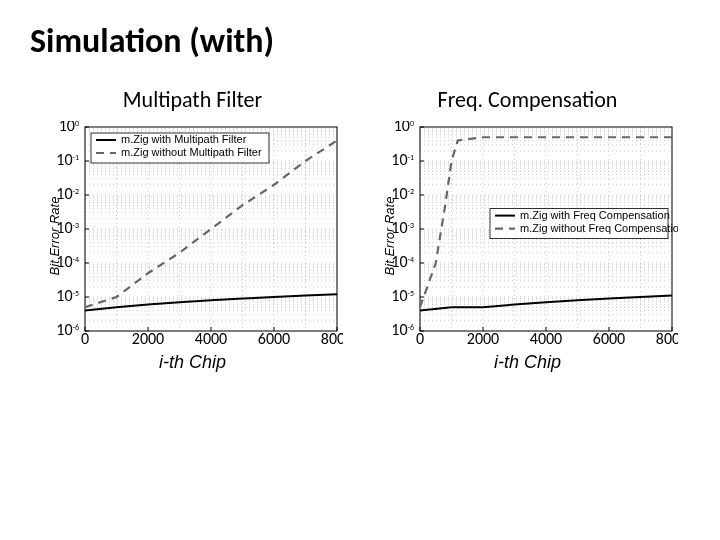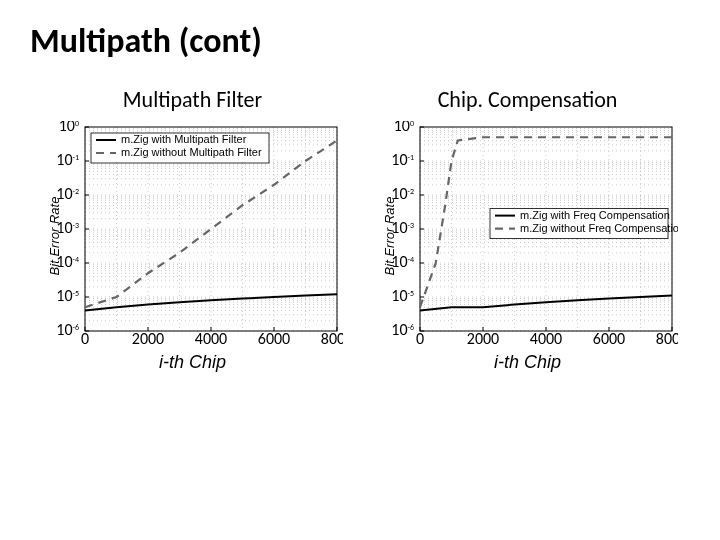--- a/index.html
+++ b/index.html
@@ -59,21 +59,21 @@
   .axis { stroke:#000; stroke-width:1; fill:none; }
   .minor-grid line { stroke:#999; stroke-dasharray:1 3; stroke-width:0.5; }
   .legend-box { fill:#fff; stroke:#000; stroke-width:0.8; }
   .legend-text { font: 11px Arial; }
   .series-solid { stroke:#000; stroke-width:2; fill:none; }
   .series-dashed { stroke:#666; stroke-width:2.2; fill:none; stroke-dasharray:8 6; }
 </style>
 </head>
 <body>
 
-<h1 class="main-title">Multipath (cont)</h1>
+<h1 class="main-title">Simulation (with)</h1>
 
 <div class="charts-row">
 
   <div class="chart-col">
     <div class="chart-title">Multipath Filter</div>
     <div class="chart-wrap">
       <span class="ylabel">Bit Error Rate</span>
       <svg width="300" height="230" id="chart-0">
           <g class="minor-grid">
             <line x1="42" x2="294" y1="199.76498014742464" y2="199.76498014742464"></line>
@@ -171,21 +171,21 @@
           <line x1="53" x2="73" y1="19" y2="19" class="series-solid"></line>
           <text x="78" y="22" class="legend-text">m.Zig with Multipath Filter</text>
           <line x1="53" x2="73" y1="32" y2="32" class="series-dashed"></line>
           <text x="78" y="35" class="legend-text">m.Zig without Multipath Filter</text>
         </svg>
       <span class="xlabel">i-th Chip</span>
     </div>
   </div>
 
   <div class="chart-col">
-    <div class="chart-title">Chip. Compensation</div>
+    <div class="chart-title">Freq. Compensation</div>
     <div class="chart-wrap">
       <span class="ylabel">Bit Error Rate</span>
       <svg width="300" height="230" id="chart-1">
           <g class="minor-grid">
             <line x1="42" x2="294" y1="199.76498014742464" y2="199.76498014742464"></line>
             <line x1="42" x2="294" y1="193.77787733953147" y2="193.77787733953147"></line>
             <line x1="42" x2="294" y1="189.52996029484927" y2="189.52996029484927"></line>
             <line x1="42" x2="294" y1="186.23501985257536" y2="186.23501985257536"></line>
             <line x1="42" x2="294" y1="183.5428574869561" y2="183.5428574869561"></line>
             <line x1="42" x2="294" y1="181.26666663951525" y2="181.26666663951525"></line>

